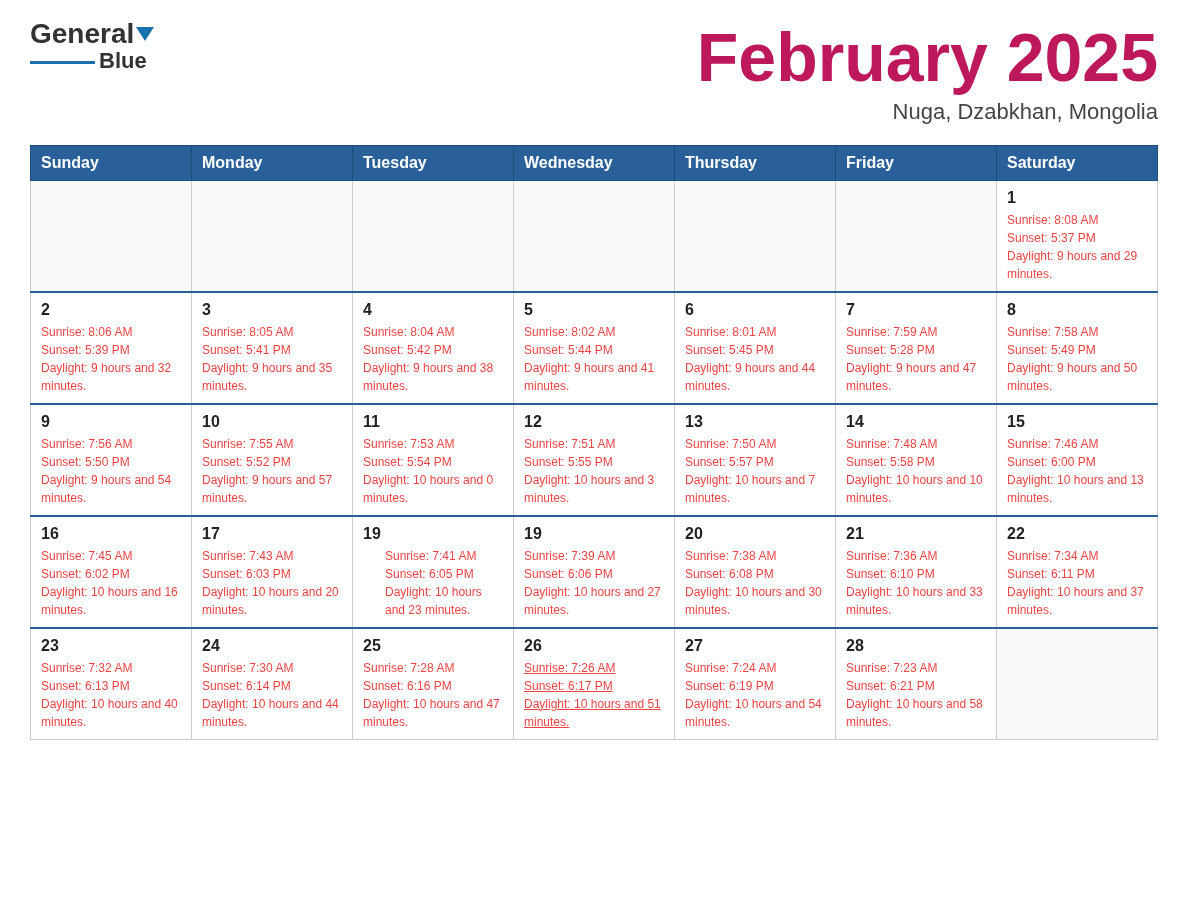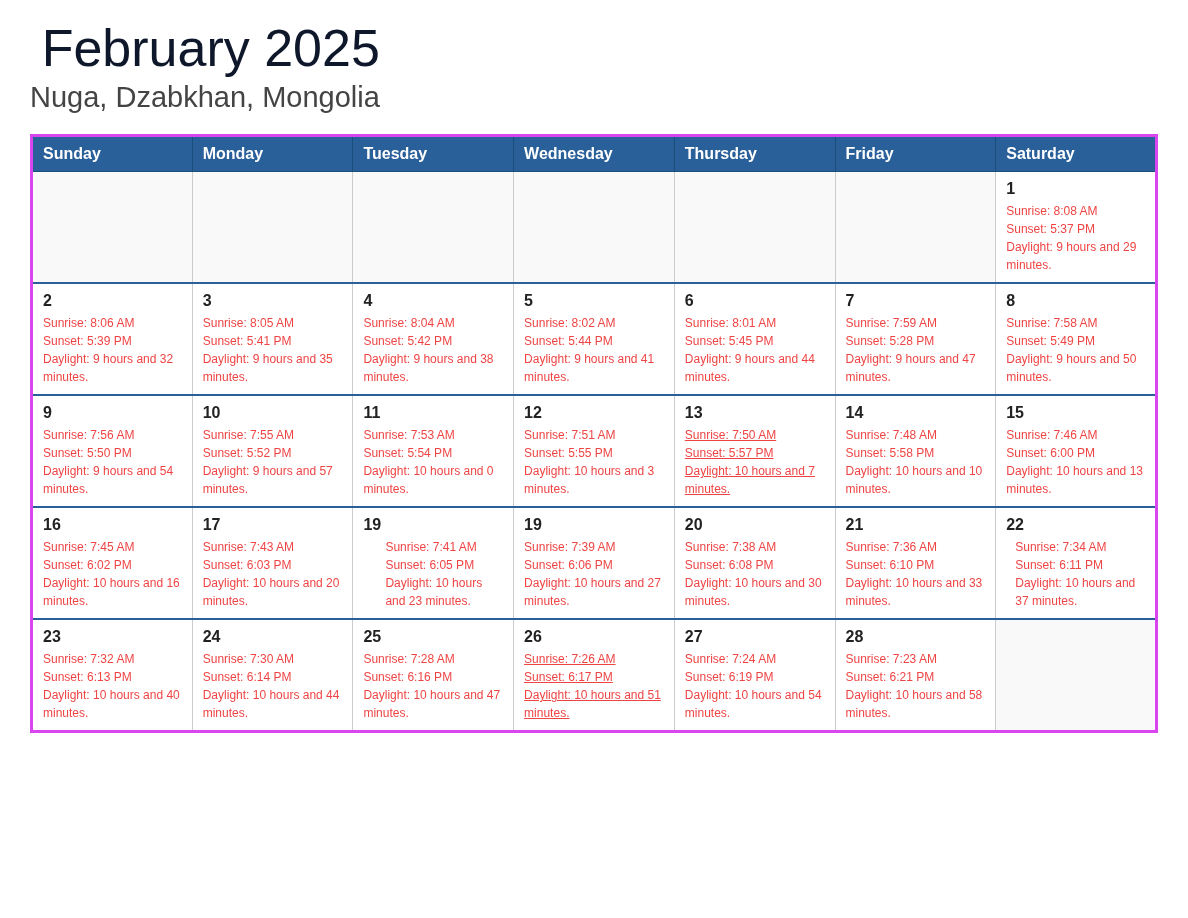--- a/index.html
+++ b/index.html
@@ -40,35 +40,35 @@
     .logo-line {
       width: 100%;
       height: 3px;
       background: #1a6fad;
       margin-top: 2px;
     }
     .title-block {
       text-align: right;
     }
     .title-block h1 {
-      font-size: 52px;
-      font-weight: normal;
-      color: #0f172a;
+      font-size: 68px;
+      font-weight: bold;
+      color: #be185d;
       line-height: 1.1;
     }
     .title-block h2 {
-      font-size: 29px;
+      font-size: 22px;
       font-weight: normal;
       color: #444;
       margin-top: 4px;
     }
     .calendar {
       width: 100%;
       border-collapse: collapse;
-      border: 3px solid #d946ef;
+      border: 1px solid #d946ef;
     }
     .calendar th {
       background: #2a6099;
       color: #fff;
       font-size: 16px;
       font-weight: bold;
       padding: 8px 10px;
       text-align: left;
       border: 1px solid #1a4f7a;
     }
@@ -98,20 +98,30 @@
       line-height: 1.5;
     }
     .row-divider td {
       border-top: 2px solid #2a6099;
     }
   </style>
 </head>
 <body>
 
 <div class="header">
+  <div class="logo">
+    <div style="display:flex; align-items:center;">
+      <span class="logo-text">General</span>
+      <span class="logo-triangle"></span>
+    </div>
+    <div style="display:flex; align-items:center; margin-top:2px;">
+      <div class="logo-line" style="width:65px;"></div>
+      <span class="logo-text blue" style="font-size:22px; margin-left:4px;">Blue</span>
+    </div>
+  </div>
   <div class="title-block">
     <h1>February 2025</h1>
     <h2>Nuga, Dzabkhan, Mongolia</h2>
   </div>
 </div>
 
 <table class="calendar">
   <thead>
     <tr>
     <th>Sunday</th>
@@ -202,21 +212,21 @@
 Daylight: 10 hours and 0 minutes.</div>
         </td>
         <td style="min-height: 110px;">
           <span class="day-number">12</span>
           <div class="day-info" style="white-space: pre-line;">Sunrise: 7:51 AM
 Sunset: 5:55 PM
 Daylight: 10 hours and 3 minutes.</div>
         </td>
         <td style="min-height: 110px;">
           <span class="day-number">13</span>
-          <div class="day-info" style="white-space: pre-line; text-decoration: underline;">Sunrise: 7:50 AM
+          <div class="day-info" style="white-space: pre-line;">Sunrise: 7:50 AM
 Sunset: 5:57 PM
 Daylight: 10 hours and 7 minutes.</div>
         </td>
         <td style="min-height: 110px;">
           <span class="day-number">14</span>
           <div class="day-info" style="white-space: pre-line;">Sunrise: 7:48 AM
 Sunset: 5:58 PM
 Daylight: 10 hours and 10 minutes.</div>
         </td>
         <td style="min-height: 110px;">
@@ -258,21 +268,21 @@
 Daylight: 10 hours and 30 minutes.</div>
         </td>
         <td style="min-height: 110px;">
           <span class="day-number">21</span>
           <div class="day-info" style="white-space: pre-line;">Sunrise: 7:36 AM
 Sunset: 6:10 PM
 Daylight: 10 hours and 33 minutes.</div>
         </td>
         <td style="min-height: 110px;">
           <span class="day-number">22</span>
-          <div class="day-info" style="white-space: pre-line; margin-left: 9px;">Sunrise: 7:34 AM
+          <div class="day-info" style="white-space: pre-line;">Sunrise: 7:34 AM
 Sunset: 6:11 PM
 Daylight: 10 hours and 37 minutes.</div>
         </td>
       </tr>
       <tr class="row-divider">
         <td style="min-height: 110px;">
           <span class="day-number">23</span>
           <div class="day-info" style="white-space: pre-line;">Sunrise: 7:32 AM
 Sunset: 6:13 PM
 Daylight: 10 hours and 40 minutes.</div>

